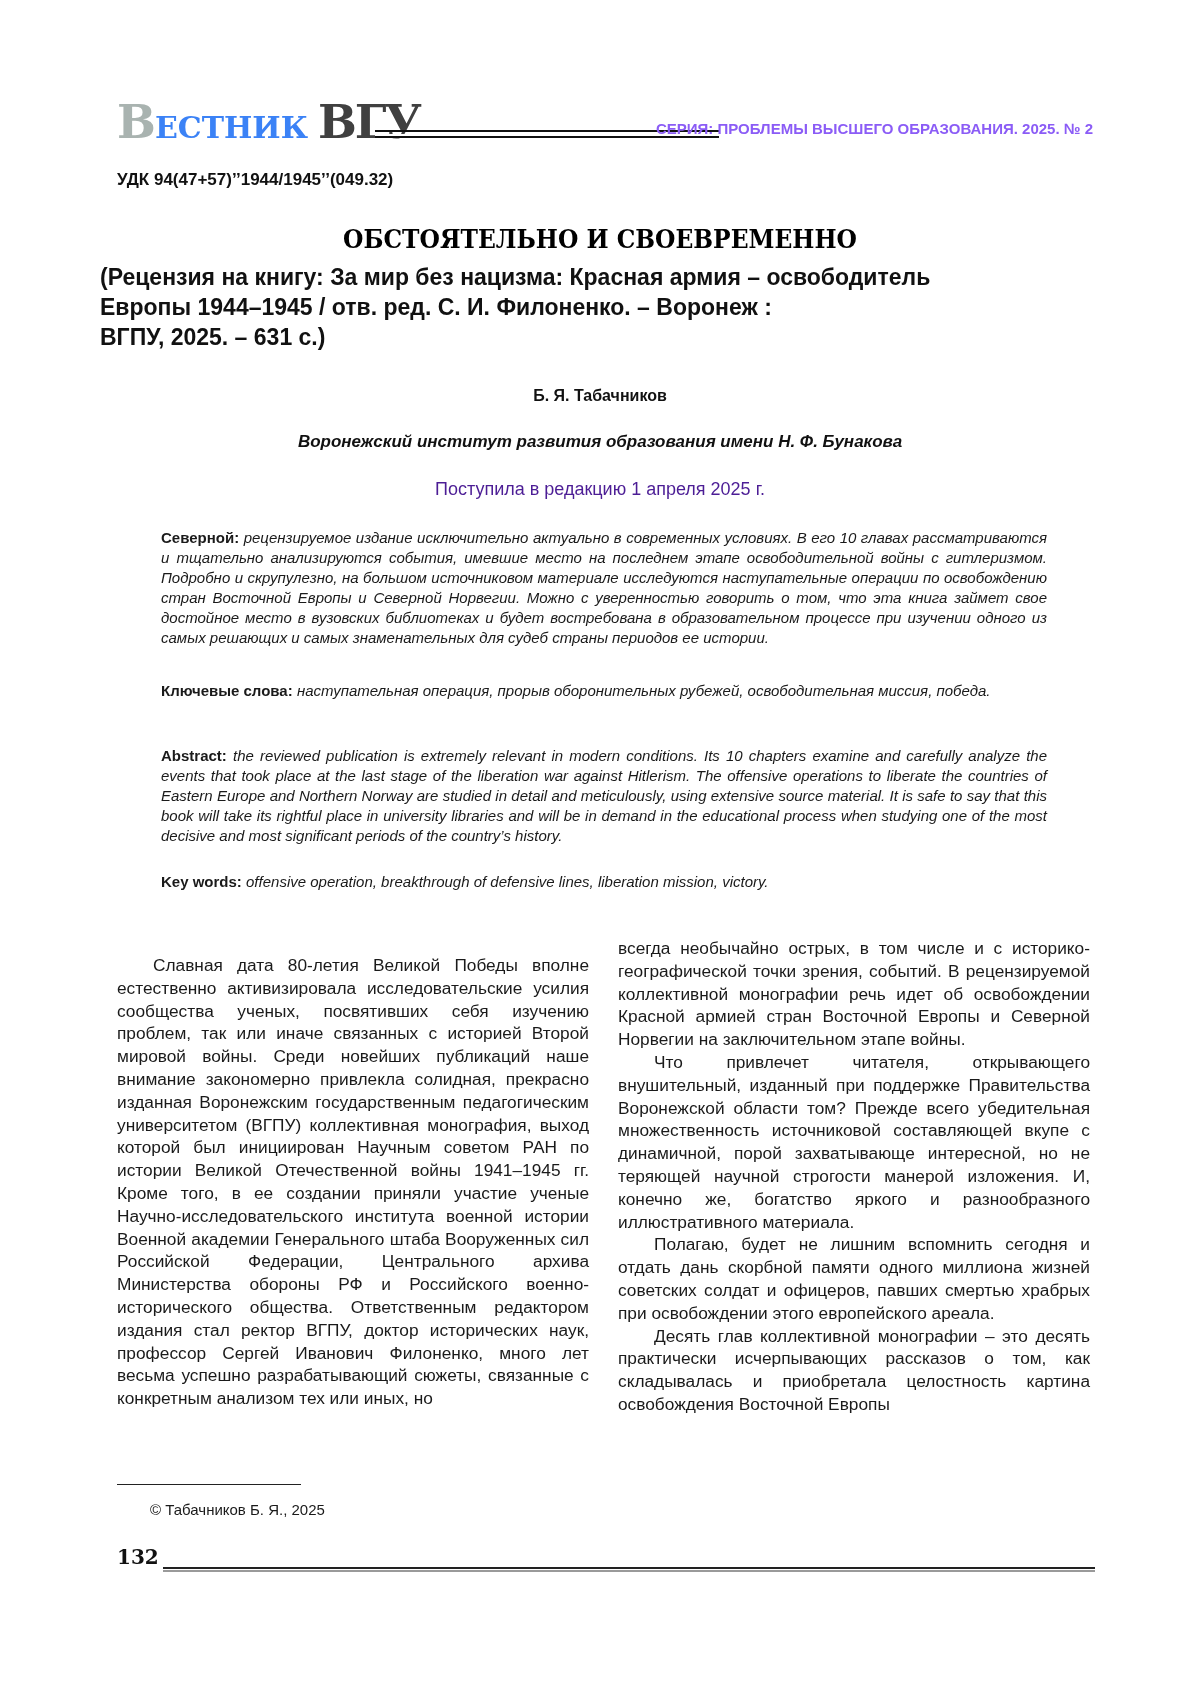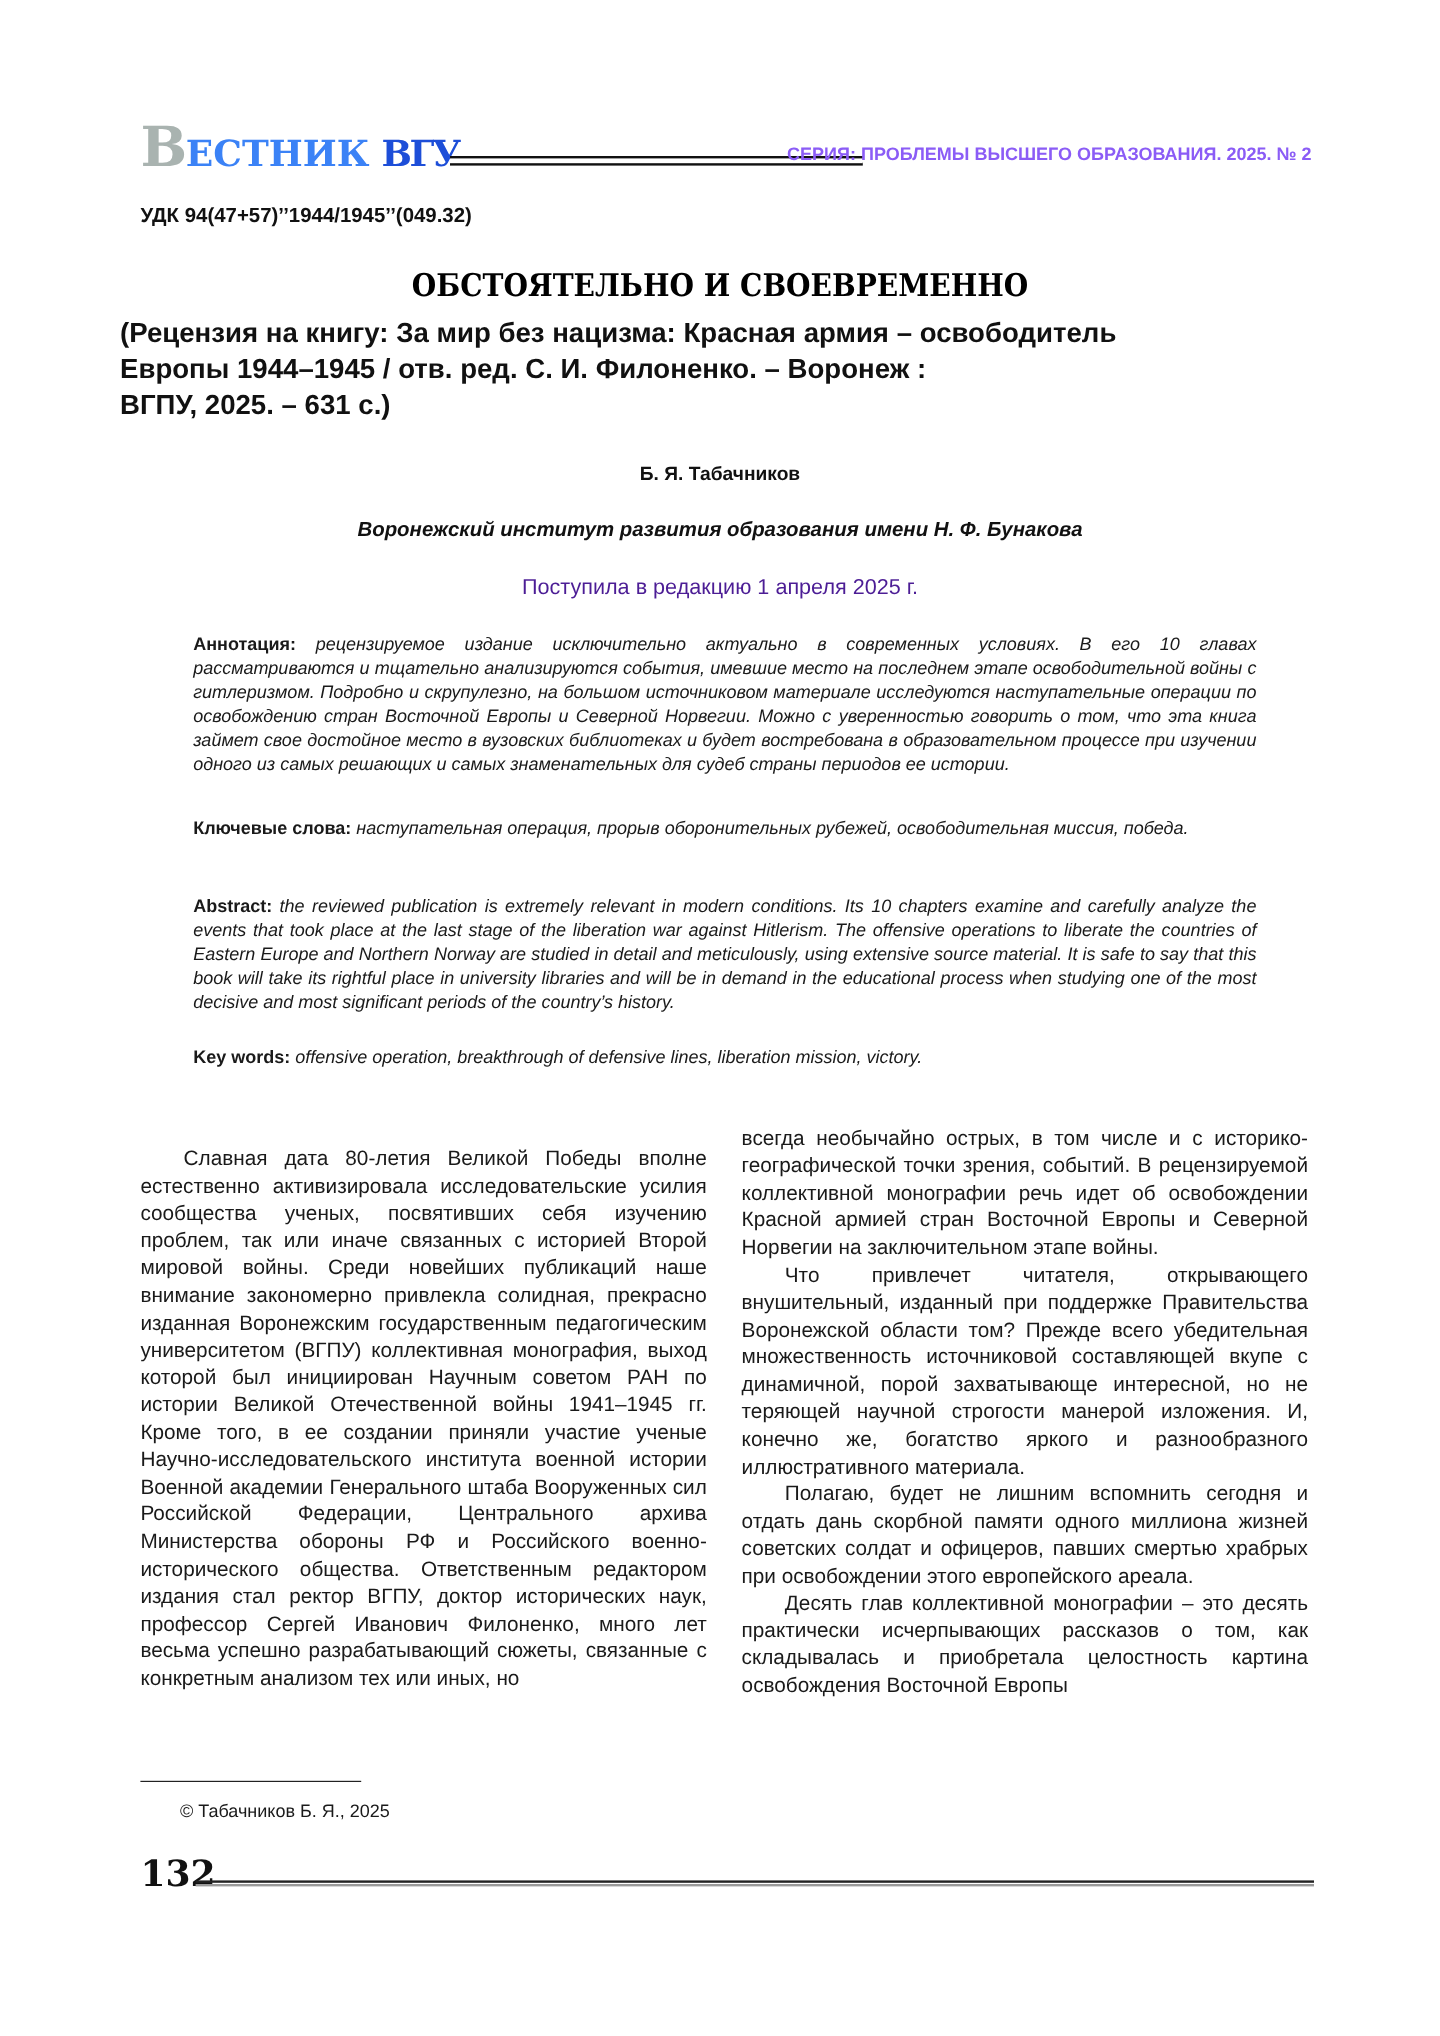--- a/index.html
+++ b/index.html
@@ -4,21 +4,21 @@
 <style>
   html, body { margin: 0; padding: 0; background: #ffffff; }
   body { width: 1200px; height: 1697px; position: relative; overflow: hidden; color: #1a1a1a; }
   .page { position: absolute; left: 0; top: 0; width: 1200px; height: 1697px; }
 
   
   .masthead { position: absolute; left: 117px; top: 100px; width: 976px; height: 44px; }
   .mast-title { position: absolute; left: 0; top: 0; font-family: "DejaVu Serif", serif; font-weight: bold; white-space: nowrap; }
   .mast-cap { font-size: 46px; color: #a9b3b0; line-height: 44px; letter-spacing: -1px; }
   .mast-small { font-size: 30px; color: #3b82f6; line-height: 44px; letter-spacing: 0px; }
-  .mast-vgu { font-size: 30px; color: #1d4ed8; line-height: 44px; margin-left: 10px; letter-spacing: -2px; }
+  .mast-vgu { font-size: 46px; color: #404040; line-height: 44px; margin-left: 10px; letter-spacing: -2px; }
   .mast-rule { position: absolute; left: 258px; top: 30px; width: 344px; height: 3px; border-top: 2px solid #111; border-bottom: 3px solid #111; }
   .mast-rule::after { content: ""; position: absolute; left: 0; right: 0; top: 2px; height: 2px; background: #fff; }
   .series { position: absolute; right: 0; top: 20px; font-family: "Liberation Sans", sans-serif; font-weight: bold; font-size: 15px; white-space: nowrap; color: #8b5cf6; }
 
   .udk { position: absolute; left: 117px; top: 170px; font-family: "Liberation Sans", sans-serif; font-weight: bold; font-size: 17px; color: #111; }
 
   .main-title { position: absolute; left: 100px; width: 1000px; top: 224px; text-align: center; font-family: "DejaVu Serif", serif; font-weight: bold; font-size: 26px; letter-spacing: 0px; transform: scaleX(0.9); color: #000; }
   .subtitle { position: absolute; left: 100px; width: 1000px; top: 262px; text-align: left; font-family: "Liberation Sans", sans-serif; font-weight: bold; font-size: 23px; line-height: 30px; color: #111; }
 
   .author { position: absolute; left: 100px; width: 1000px; top: 387px; text-align: center; font-family: "Liberation Sans", sans-serif; font-weight: bold; font-size: 16px; color: #111; }
@@ -35,21 +35,21 @@
 
   .col { position: absolute; top: 937px; width: 472px; font-family: "Liberation Sans", sans-serif; font-size: 17.3px; line-height: 22.8px; text-align: justify; color: #1a1a1a; }
   .col-left { left: 117px; margin-top: 17px; }
   .col-right { left: 618px; }
   .col p { margin: 0; text-indent: 36px; }
   .col p.cont { text-indent: 0; }
 
   .fn-rule { position: absolute; left: 117px; top: 1484px; width: 184px; height: 0; border-top: 1px solid #222; }
   .footnote { position: absolute; left: 150px; top: 1501px; font-family: "Liberation Sans", sans-serif; font-size: 15px; color: #1a1a1a; }
 
-  .page-num { position: absolute; left: 117px; top: 1545px; font-family: "DejaVu Serif", serif; font-weight: bold; font-size: 30px; color: #111; }
+  .page-num { position: absolute; left: 117px; top: 1545px; font-family: "DejaVu Serif", serif; font-weight: bold; font-size: 20px; color: #111; }
   .foot-rule { position: absolute; left: 163px; top: 1567px; width: 932px; height: 2px; background: #222; }
   .foot-rule::after { content: ""; position: absolute; left: 0; right: 0; top: 3px; height: 2px; background: #9a9a9a; }
 </style>
 </head>
 <body>
 
 <div class="page">
 
   <div class="masthead">
     <div class="mast-title">
@@ -67,21 +67,21 @@
     <div>(Рецензия на книгу: За мир без нацизма: Красная армия – освободитель</div>
     <div>Европы 1944–1945 / отв. ред. С. И. Филоненко. – Воронеж :</div>
     <div>ВГПУ, 2025. – 631 с.)</div>
   </div>
 
   <div class="author">Б. Я. Табачников</div>
   <div class="affiliation">Воронежский институт развития образования имени Н. Ф. Бунакова</div>
   <div class="received">Поступила в редакцию 1 апреля 2025 г.</div>
 
   <div class="abstract-block ann">
-    <b>Аннотация:</b>
+    <b>Северной:</b>
     <i>рецензируемое издание исключительно актуально в современных условиях. В его 10 главах рассматриваются и тщательно анализируются события, имевшие место на последнем этапе освободительной войны с гитлеризмом. Подробно и скрупулезно, на большом источниковом материале исследуются наступательные операции по освобождению стран Восточной Европы и Северной Норвегии. Можно с уверенностью говорить о том, что эта книга займет свое достойное место в вузовских библиотеках и будет востребована в образовательном процессе при изучении одного из самых решающих и самых знаменательных для судеб страны периодов ее истории.</i>
   </div>
 
   <div class="abstract-block kw-ru">
     <b>Ключевые слова:</b>
     <i>наступательная операция, прорыв оборонительных рубежей, освободительная миссия, победа.</i>
   </div>
 
   <div class="abstract-block abs-en">
     <b>Abstract:</b>

